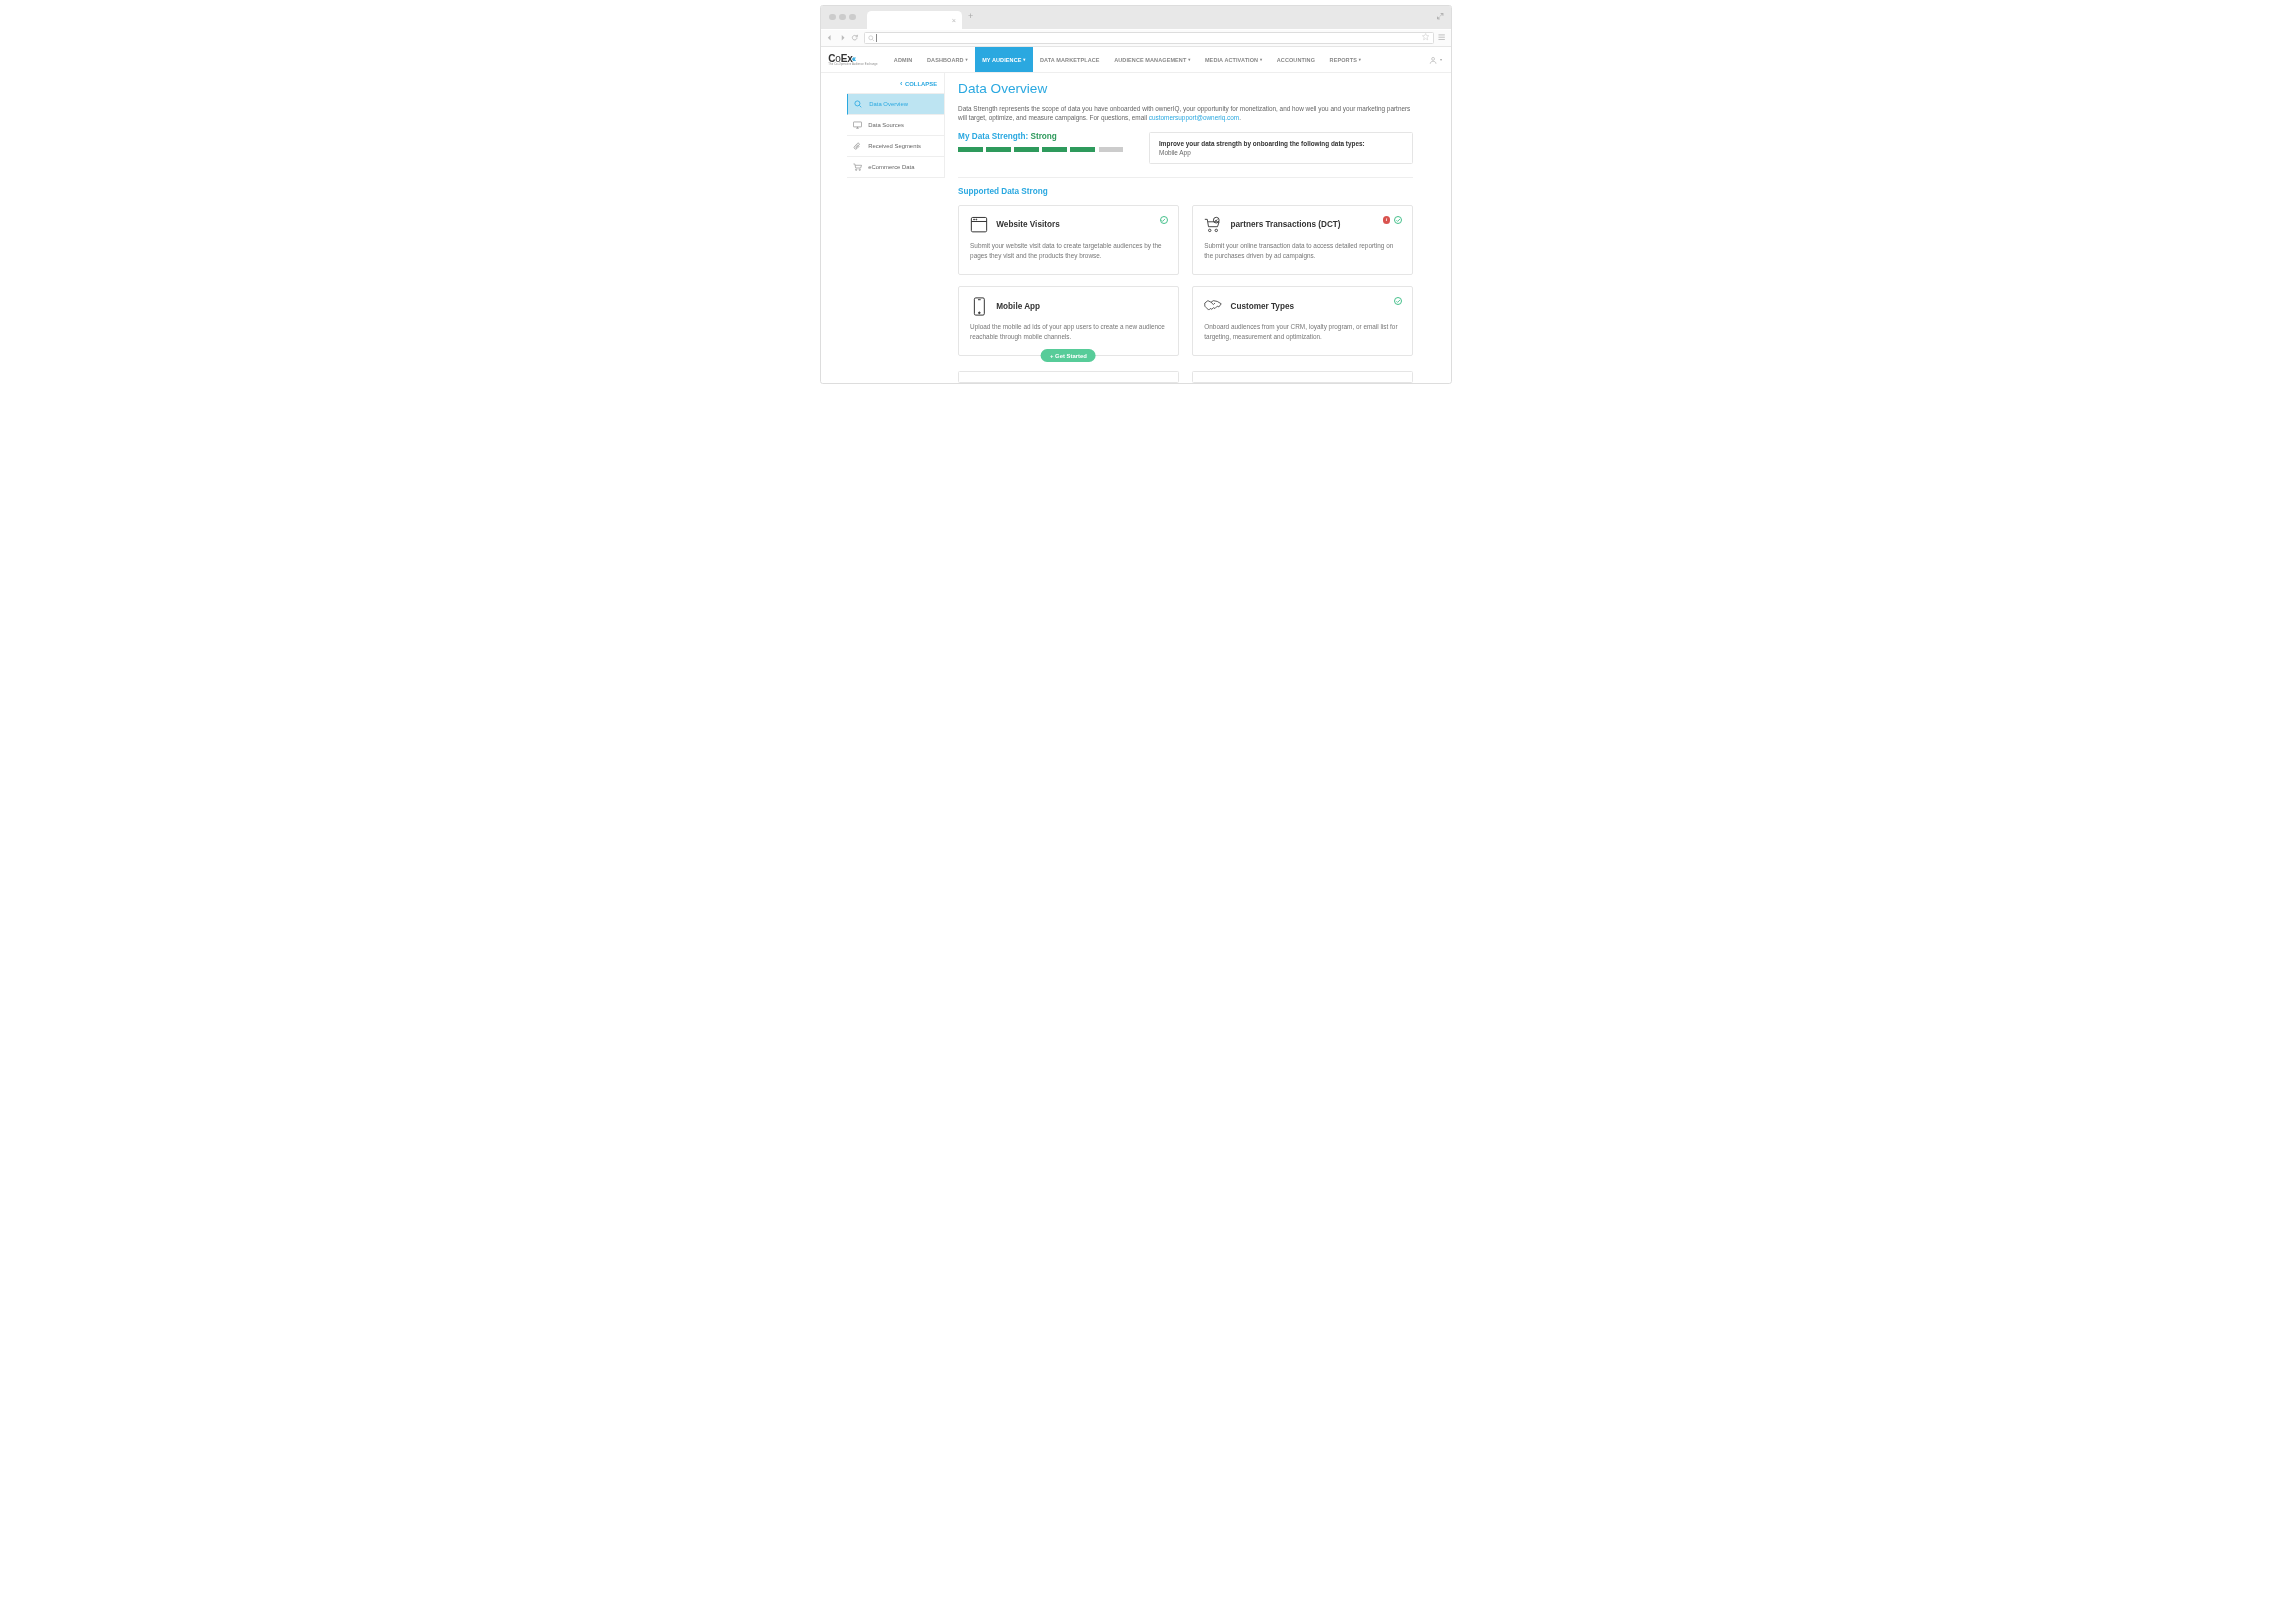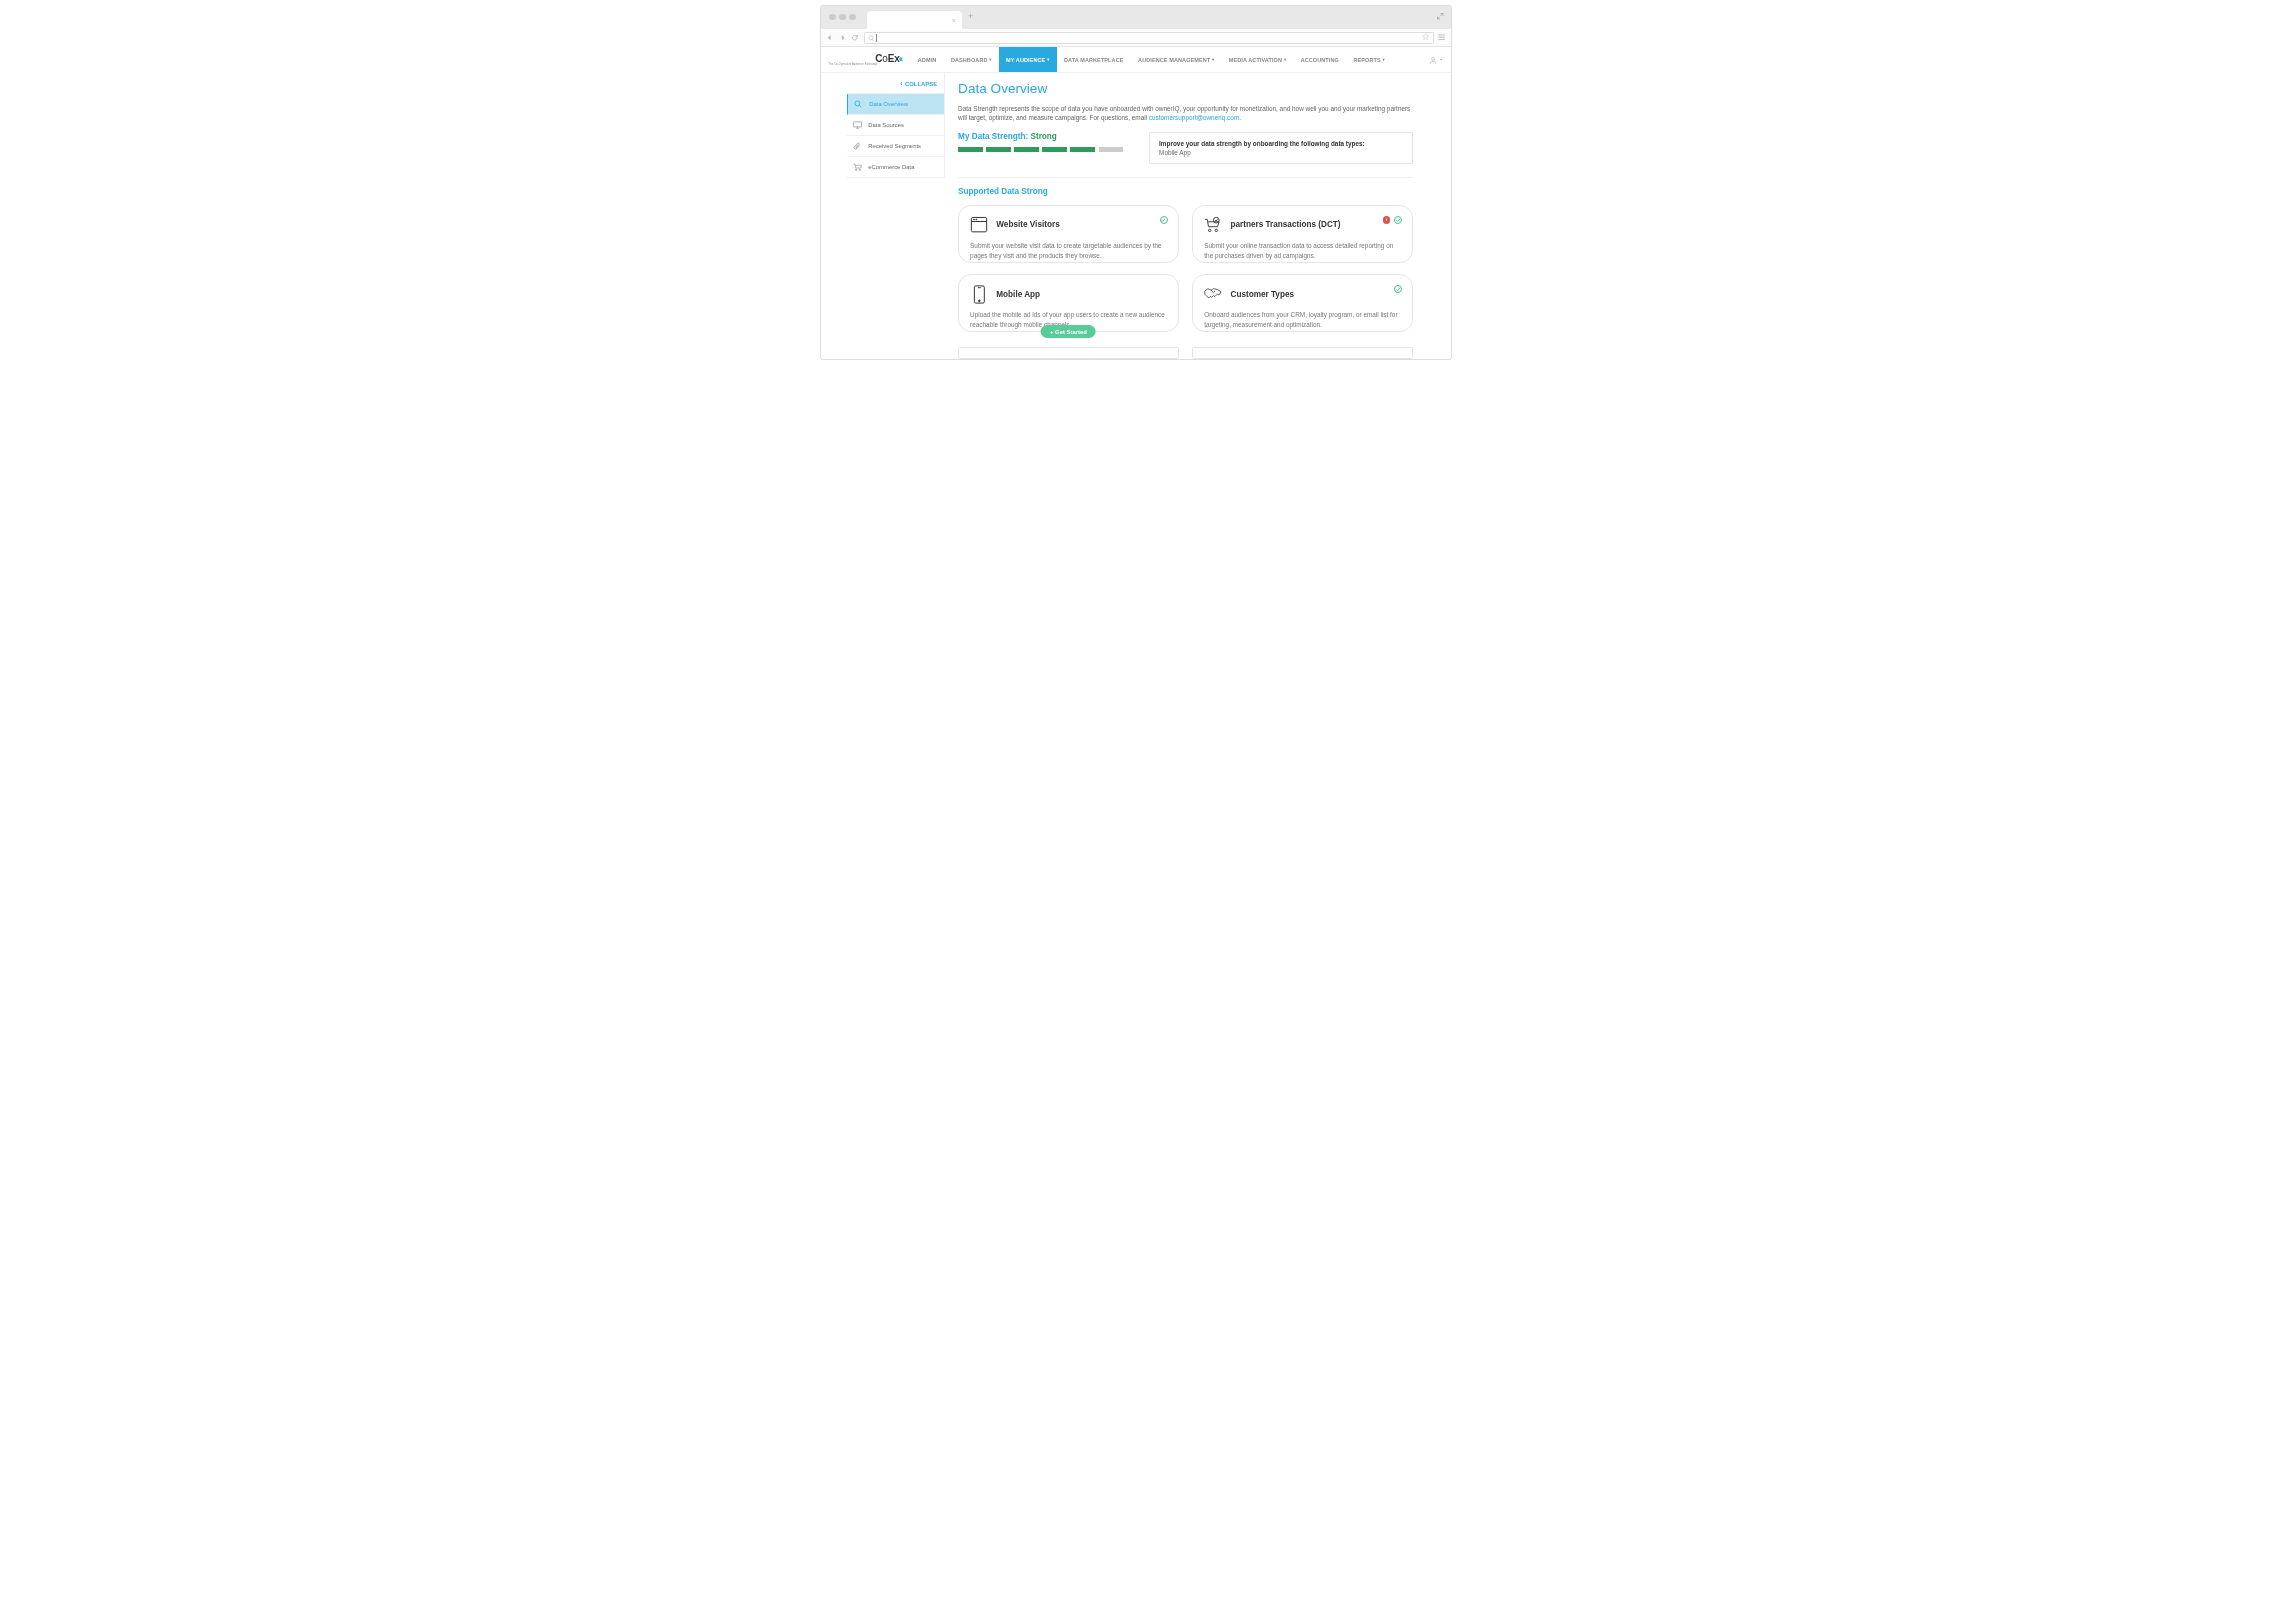--- a/index.html
+++ b/index.html
@@ -19,21 +19,21 @@
   .nav-btn { width: 8.2px; height: 8.2px; color: #bbb; display:flex; align-items:center; justify-content:center; }
   .url-bar { flex: 1; height: 12.7px; border: 0.5px solid #ddd; border-radius: 1.4px; background: #fff; display: flex; align-items: center; padding: 0 3.6px; color: #bbb; position: relative; }
   .url-bar svg { flex-shrink: 0; }
   .url-bar .cursor { width: 0.5px; height: 7.3px; background: #888; margin-left: 1.8px; }
   .star-icon { position: absolute; right: 3.6px; }
   .hamburger { width: 8.2px; color: #bbb; }
 
   
   .app-nav { height: 26px; border-bottom: 0.5px solid #eee; display: flex; align-items: stretch; padding: 0 0 0 7.3px; background:#fff; }
   .logo { display:flex; align-items:center; padding-right: 9px; }
-  .logo-text { font-weight: 700; font-size: 10px; letter-spacing: -0.2px; margin-left: 47px; }
+  .logo-text { font-weight: 700; font-size: 10px; letter-spacing: -0.2px; }
   .logo-text .o { font-weight: 400; }
   .logo-chev { color:#2aa8e0; font-size: 8.2px; letter-spacing:-1.8px; margin-left:-0.9px; }
   .logo-sub { font-size: 2.7px; color:#888; letter-spacing:0.1px; margin-top:-0.9px; }
   .nav-item { display:flex; align-items:center; padding: 0 7.3px; font-size: 5.5px; font-weight: 700; color: #888; letter-spacing: 0.1px; cursor:pointer; }
   .nav-item.active { background: #2aa8e0; color: #fff; }
   .nav-caret { margin-left: 1.8px; font-size: 4.1px; }
   .nav-spacer { flex:1; }
   .user-menu { display:flex; align-items:center; padding: 0 9px; color:#aaa; gap:2.7px; }
 
   
@@ -60,21 +60,21 @@
   .meter { display:flex; gap:3.6px; }
   .meter span { width: 24.5px; height: 4.5px; background:#ccc; }
   .meter span.on { background:#2e9a5c; }
   .improve-box { flex:1; border:0.5px solid #e5e5e5; border-radius:1.4px; padding: 7.3px 9px; font-size: 6.4px; }
   .improve-box b { color:#333; }
   .improve-list { color:#666; margin-top:1.8px; }
 
   .section-h { color:#2aa8e0; font-size: 8.2px; font-weight:700; margin: 4.5px 0 9px; }
 
   .cards { display:grid; grid-template-columns: 1fr 1fr; gap: 11px 13.6px; }
-  .card { border:0.5px solid #e5e5e5; border-radius:13px; padding: 10px 11px 1px; position:relative; }
+  .card { border:0.5px solid #e5e5e5; border-radius:2px; padding: 10px 11px 13px; position:relative; }
   .card-head { display:flex; align-items:center; gap: 8.2px; margin-bottom: 7.3px; }
   .card-title { font-size: 8.2px; font-weight:700; color:#333; }
   .card-desc { font-size: 6.4px; color:#777; line-height:1.55; }
   .card-icons-right { position:absolute; top: 10px; right: 10px; display:flex; gap:3.6px; align-items:center; }
   .status-check { width:8.2px; height:8.2px; border:0.7px solid #45c08b; border-radius:50%; display:flex; align-items:center; justify-content:center; color:#45c08b; }
   .status-alert { width:7.3px; height:7.3px; border-radius:50%; background:#d9534f; color:#fff; display:flex; align-items:center; justify-content:center; font-size:5px; font-weight:700; font-style:italic; font-family: Georgia, serif; }
   .big-icon { width: 18px; height: 18px; color:#333; display:flex; align-items:center; justify-content:center; }
 
   .get-started { position:absolute; bottom:-7.3px; left:50%; transform:translateX(-50%); background:#57cc99; color:#fff; border:none; border-radius:8.2px; padding: 3.6px 9px; font-size:5.9px; font-weight:600; cursor:pointer; }
 

